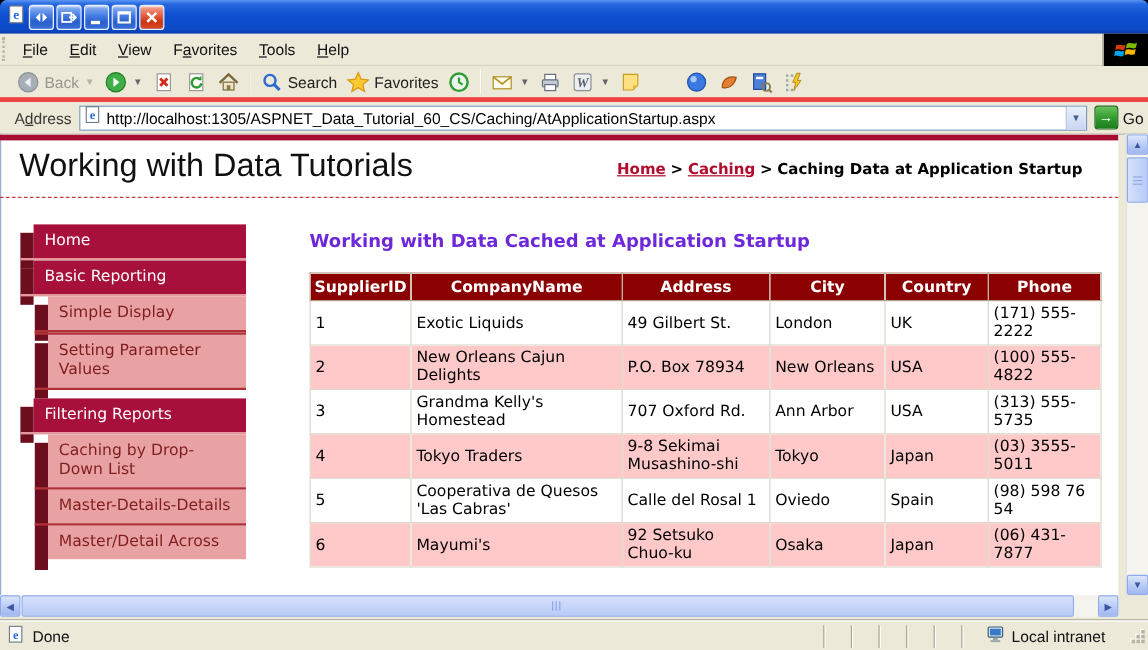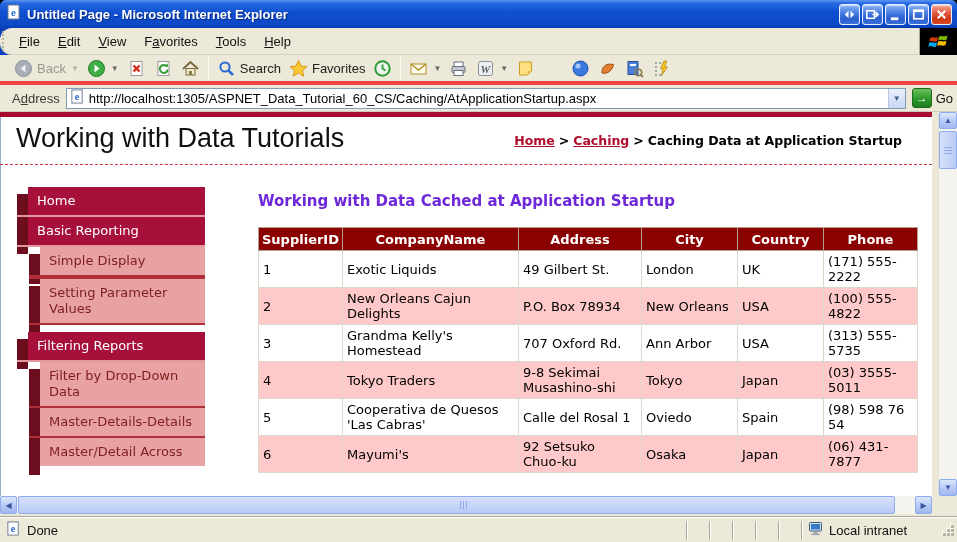--- a/index.html
+++ b/index.html
@@ -32,21 +32,21 @@
     box-shadow:inset 0 1px 1px rgba(255,255,255,.6);
   }
   .winbtn.close {
     background:linear-gradient(180deg,#f4a894 0%,#e66044 40%,#cc3614 70%,#da4a24 100%);
   }
   .winbtn svg { display:block; }
 
   
   .menubar {
     height:27px; flex:0 0 27px; background:#ece9d8;
-    display:flex; align-items:stretch; border-bottom:1px solid #d8d4c4;border-radius:12px;
+    display:flex; align-items:stretch; border-bottom:1px solid #d8d4c4;
   }
   .grip { width:7px; margin:3px 1px 3px 2px; border-left:2px dotted #b8b4a2; }
   .menu-items { display:flex; align-items:center; }
   .menu-item { font-size:13px; color:#111; padding:3px 9px; cursor:default; }
   .menu-item u { text-decoration:underline; }
   .menubar .spacer { flex:1; }
   .winlogo {
     width:38px; height:27px; background:#000; display:flex; align-items:center; justify-content:center;
     border-left:1px solid #aca899;
   }
@@ -176,21 +176,21 @@
   .corner { position:absolute; right:0; top:384px; width:19px; height:18px; background:#ece9d8; }
 
   
   .statusbar {
     flex:0 0 25px; background:#ece9d8; border-top:1px solid #fff;
     box-shadow:0 -1px 0 #aca899; display:flex; align-items:center; font-size:13px; color:#111;
     padding:0 2px 0 6px; position:relative; z-index:3;
   }
   .status-left { display:flex; align-items:center; gap:6px; flex:1; }
   .status-pane { height:19px; border-left:1px solid #aca899; box-shadow:1px 0 0 #fff inset; width:23px; }
-  .zone-pane { display:flex; align-items:center; gap:5px; width:138px; border-left:1px solid #aca899; box-shadow:1px 0 0 #fff inset; height:19px; padding-left:6px; }
+  .zone-pane { display:flex; align-items:center; gap:5px; width:138px; border-left:1px solid #aca899; box-shadow:1px 0 0 #fff inset; height:19px; padding-left:20px; }
   .sizegrip { width:14px; height:14px; position:relative; margin-left:2px; }
   .sizegrip i {
     position:absolute; width:3px; height:3px; background:#b8b4a2; box-shadow:-1px -1px 0 #fff;
   }
   .sizegrip i:nth-child(1){ right:1px;  bottom:1px; }
   .sizegrip i:nth-child(2){ right:5px;  bottom:1px; }
   .sizegrip i:nth-child(3){ right:9px;  bottom:1px; }
   .sizegrip i:nth-child(4){ right:1px;  bottom:5px; }
   .sizegrip i:nth-child(5){ right:5px;  bottom:5px; }
   .sizegrip i:nth-child(6){ right:1px;  bottom:9px; }
@@ -200,21 +200,20 @@
 
 <div class="window">
 
   <div class="titlebar">
     <span>
       <svg width="16" height="16" viewBox="0 0 16 16">
           <rect x="2" y="1" width="11" height="14" fill="#fff" stroke="#6b7a8c"></rect>
           <text x="7.5" y="12" text-anchor="middle" font-size="11" font-weight="bold" fill="#2a6ad4" font-family="Liberation Serif,serif">e</text>
         </svg>
     </span>
-    <span class="title">Untitled Page - Microsoft Internet Explorer</span>
     <span class="winbtn">
         <svg width="17" height="17" viewBox="0 0 18 18">
           <path d="M8 5 L4 9 L8 13 Z M10 5 L14 9 L10 13 Z" fill="#fff"></path>
         </svg>
       </span>
     <span class="winbtn">
         <svg width="17" height="17" viewBox="0 0 18 18">
           <rect x="3" y="5" width="8" height="8" fill="none" stroke="#fff" stroke-width="1.6"></rect>
           <path d="M9 9 h6 M12 6 l3 3 l-3 3" stroke="#fff" stroke-width="1.6" fill="none"></path>
         </svg>
@@ -464,21 +463,21 @@
           </div>
           <div class="nav-sep1"></div>
           <div class="nav-gap"></div>
           <div class="nav-item lvl0">
             <span class="strip"></span>
             <span class="nav-label">Filtering Reports</span>
           </div>
           <div class="nav-sep0"></div>
           <div class="nav-item lvl1">
             <span class="strip"></span>
-            <span class="nav-label">Filter by Drop-Down Data</span>
+            <span class="nav-label">Caching by Drop-Down List</span>
           </div>
           <div class="nav-sep1"></div>
           <div class="nav-item lvl1">
             <span class="strip"></span>
             <span class="nav-label">Master-Details-Details</span>
           </div>
           <div class="nav-sep1"></div>
           <div class="nav-item lvl1">
             <span class="strip"></span>
             <span class="nav-label">Master/Detail Across</span>

